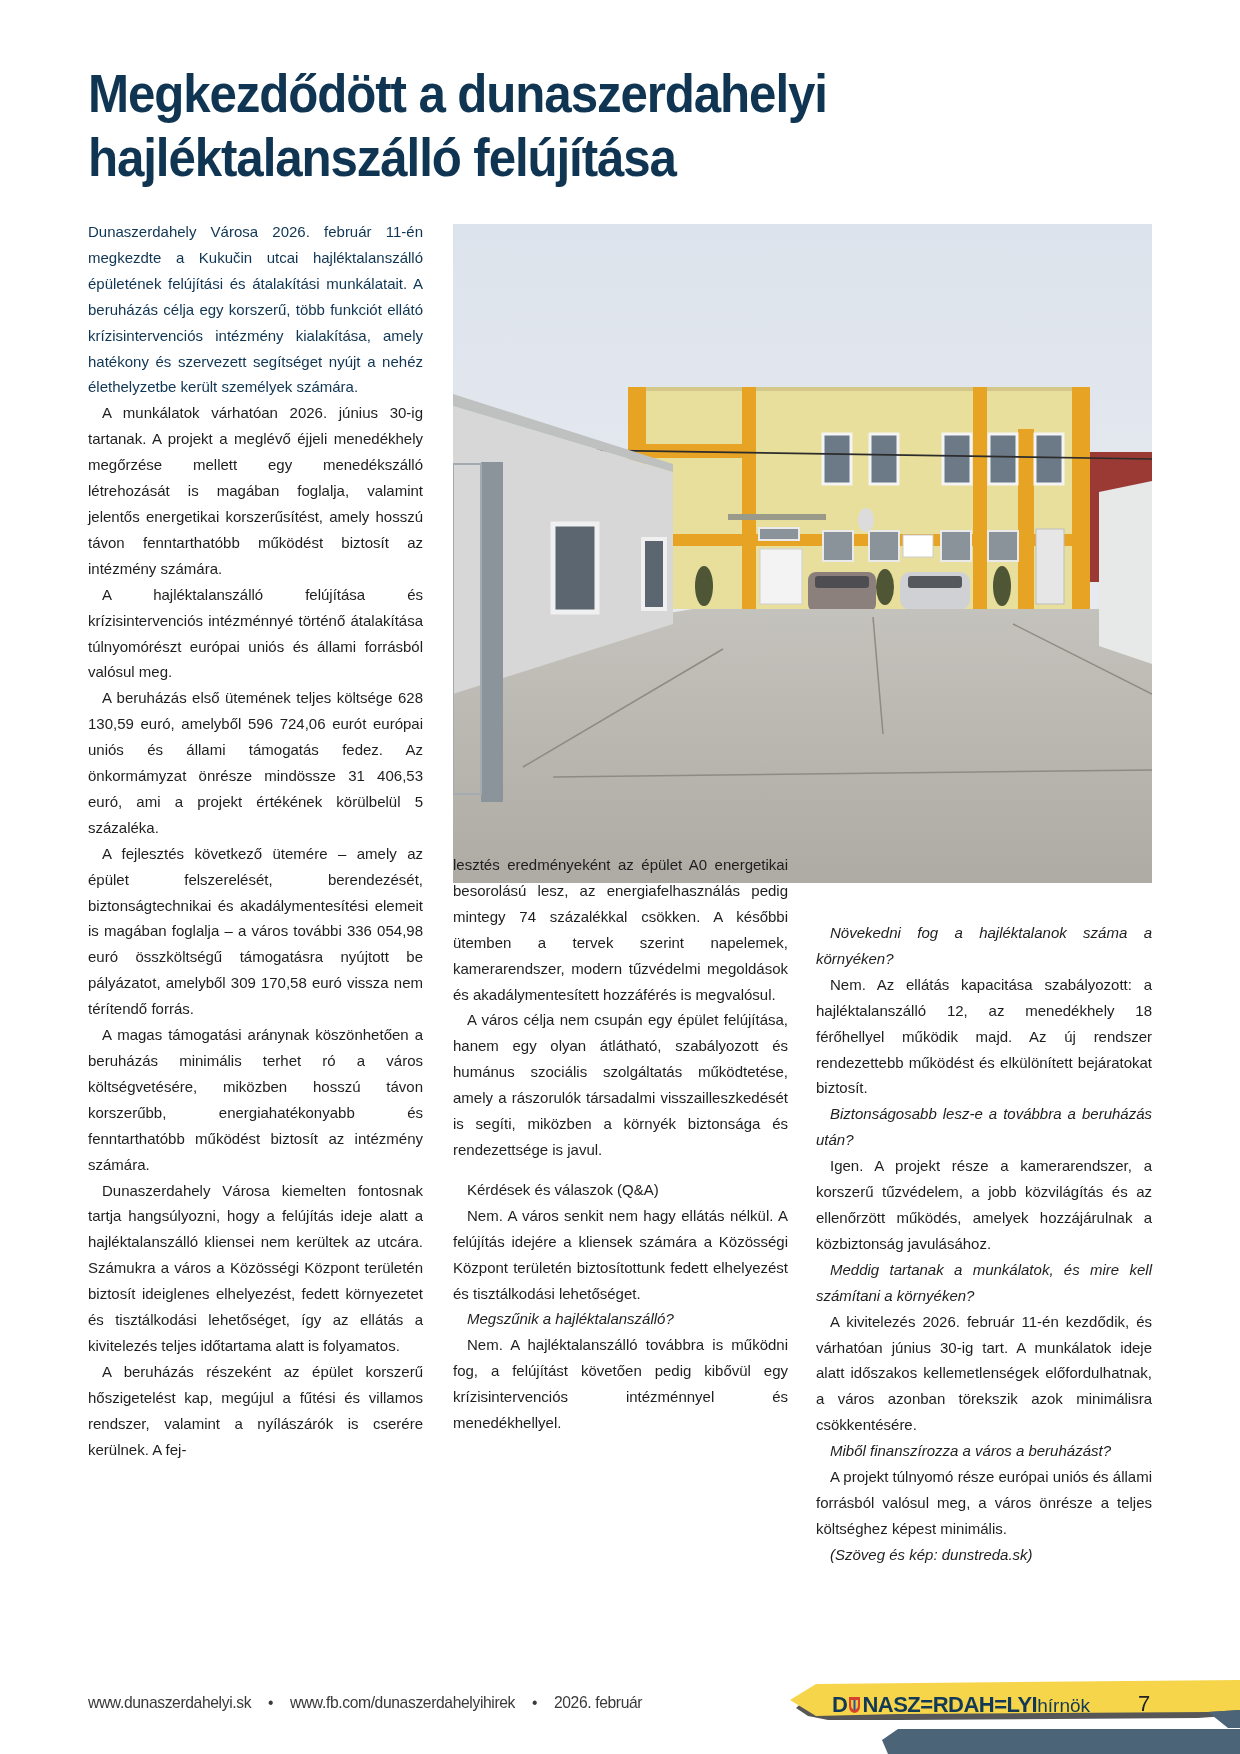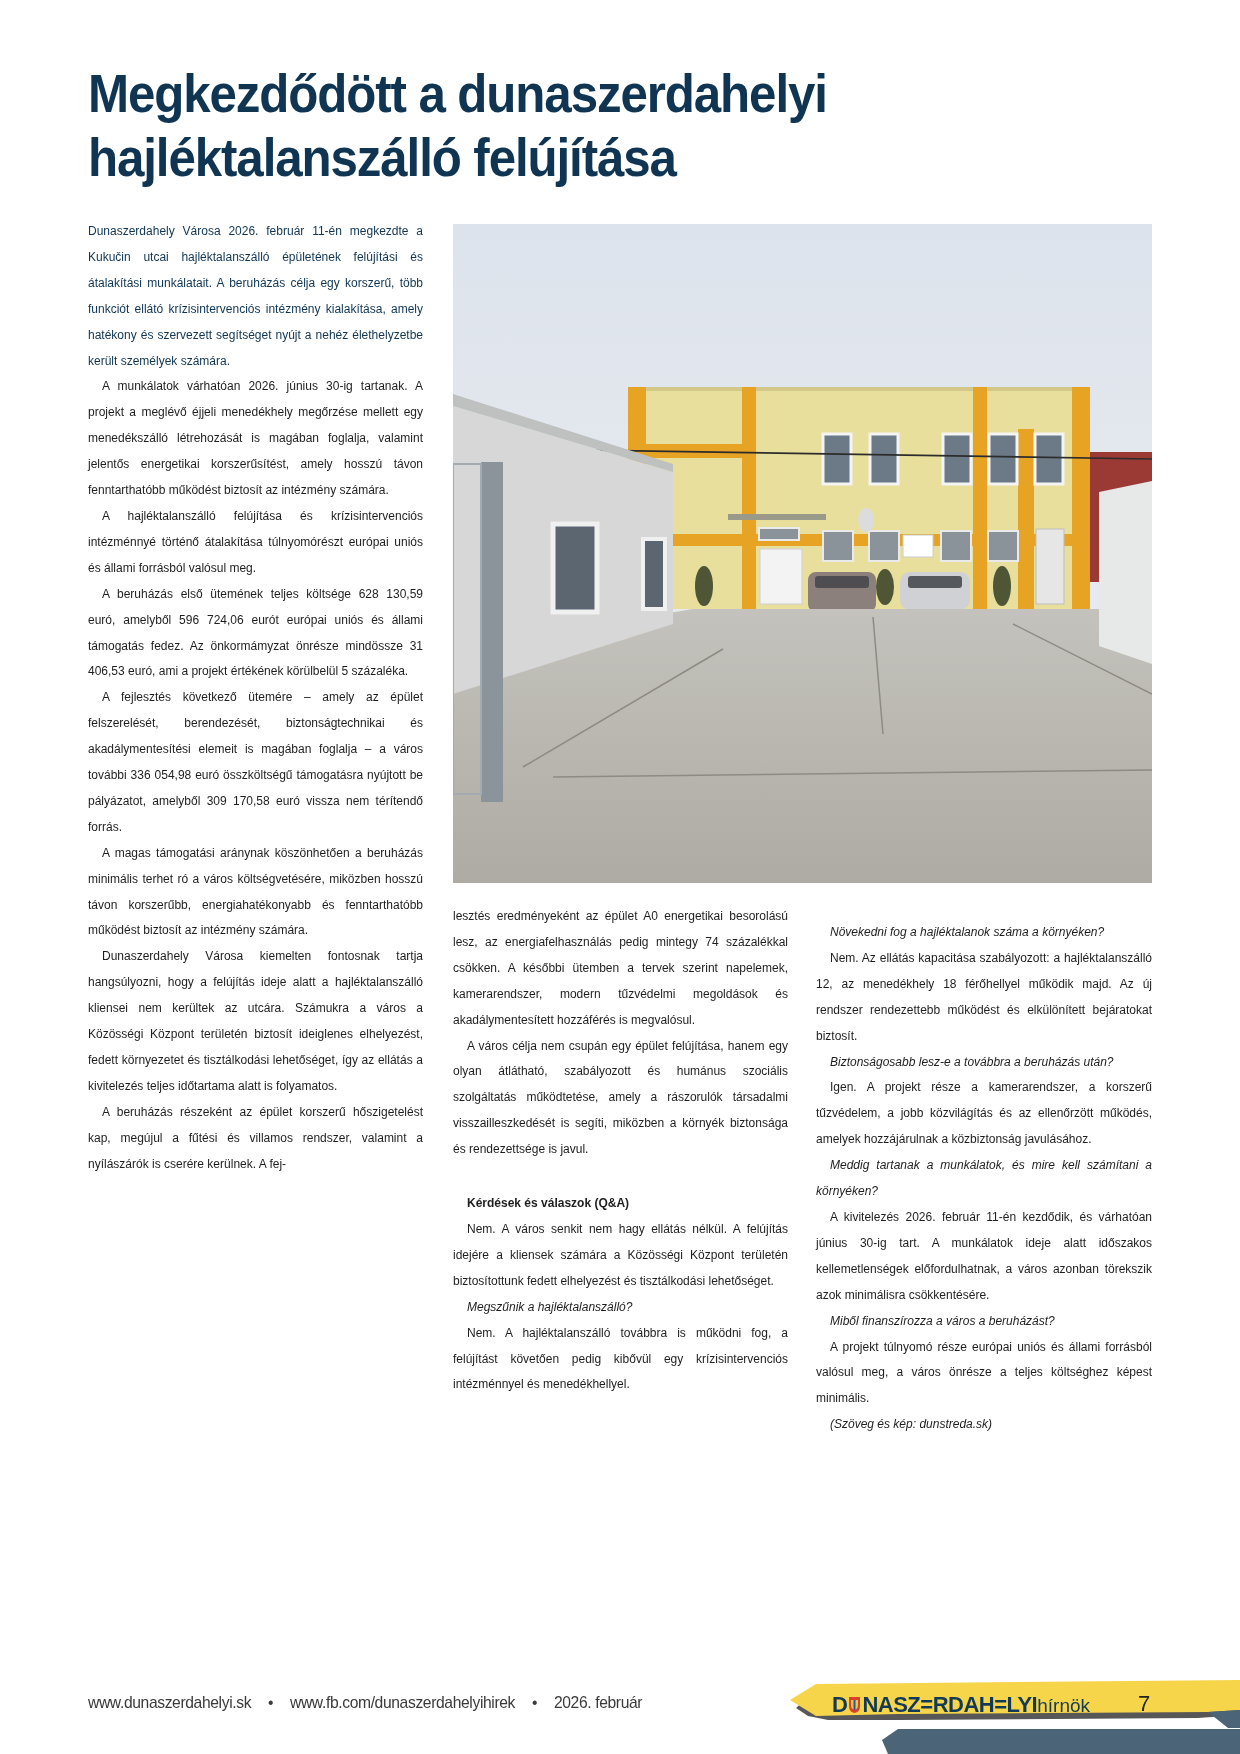--- a/index.html
+++ b/index.html
@@ -6,30 +6,30 @@
   html, body { width: 1240px; height: 1754px; background: #ffffff; overflow: hidden; }
   body { position: relative; font-family: "Liberation Sans", "DejaVu Sans", sans-serif; color: #1e1e1e; }
 
   .headline {
     position: absolute; left: 88px; top: 62px; width: 900px;
     font-family: "Liberation Sans", sans-serif; font-weight: 700;
     font-size: 53px; line-height: 64px; color: #0f3553;
     letter-spacing: -1.2px; transform: scaleX(0.93); transform-origin: left top;
   }
 
-  .col { position: absolute; font-size: 12px; line-height: 25.9px; text-align: justify; hyphens: manual; }
+  .col { position: absolute; font-size: 15px; line-height: 25.9px; text-align: justify; hyphens: manual; }
   .col p { text-indent: 14px; }
   .col p.noindent { text-indent: 0; }
   .col1 { left: 88px; top: 219px; width: 335px; }
-  .col2 { left: 453px; top: 904px; width: 335px; }
+  .col2 { left: 453px; top: 852px; width: 335px; }
   .col3 { left: 816px; top: 896px; width: 336px; margin-top: 24px; }
 
   .lead { color: #0f3553; text-indent: 0 !important; }
   .q { font-style: italic; }
-  .qa-head { font-weight: 700; margin-top: 28px; }
+  .qa-head { font-weight: 400; margin-top: 14px; }
   .credit { font-style: italic; }
 
   .photo {
     position: absolute; left: 453px; top: 224px; width: 699px; height: 659px;
     overflow: hidden; background: #dfe3ea;
   }
   .photo svg { display: block; width: 100%; height: 100%; }
 
   .footer-left {
     position: absolute; left: 88px; top: 1693px;

